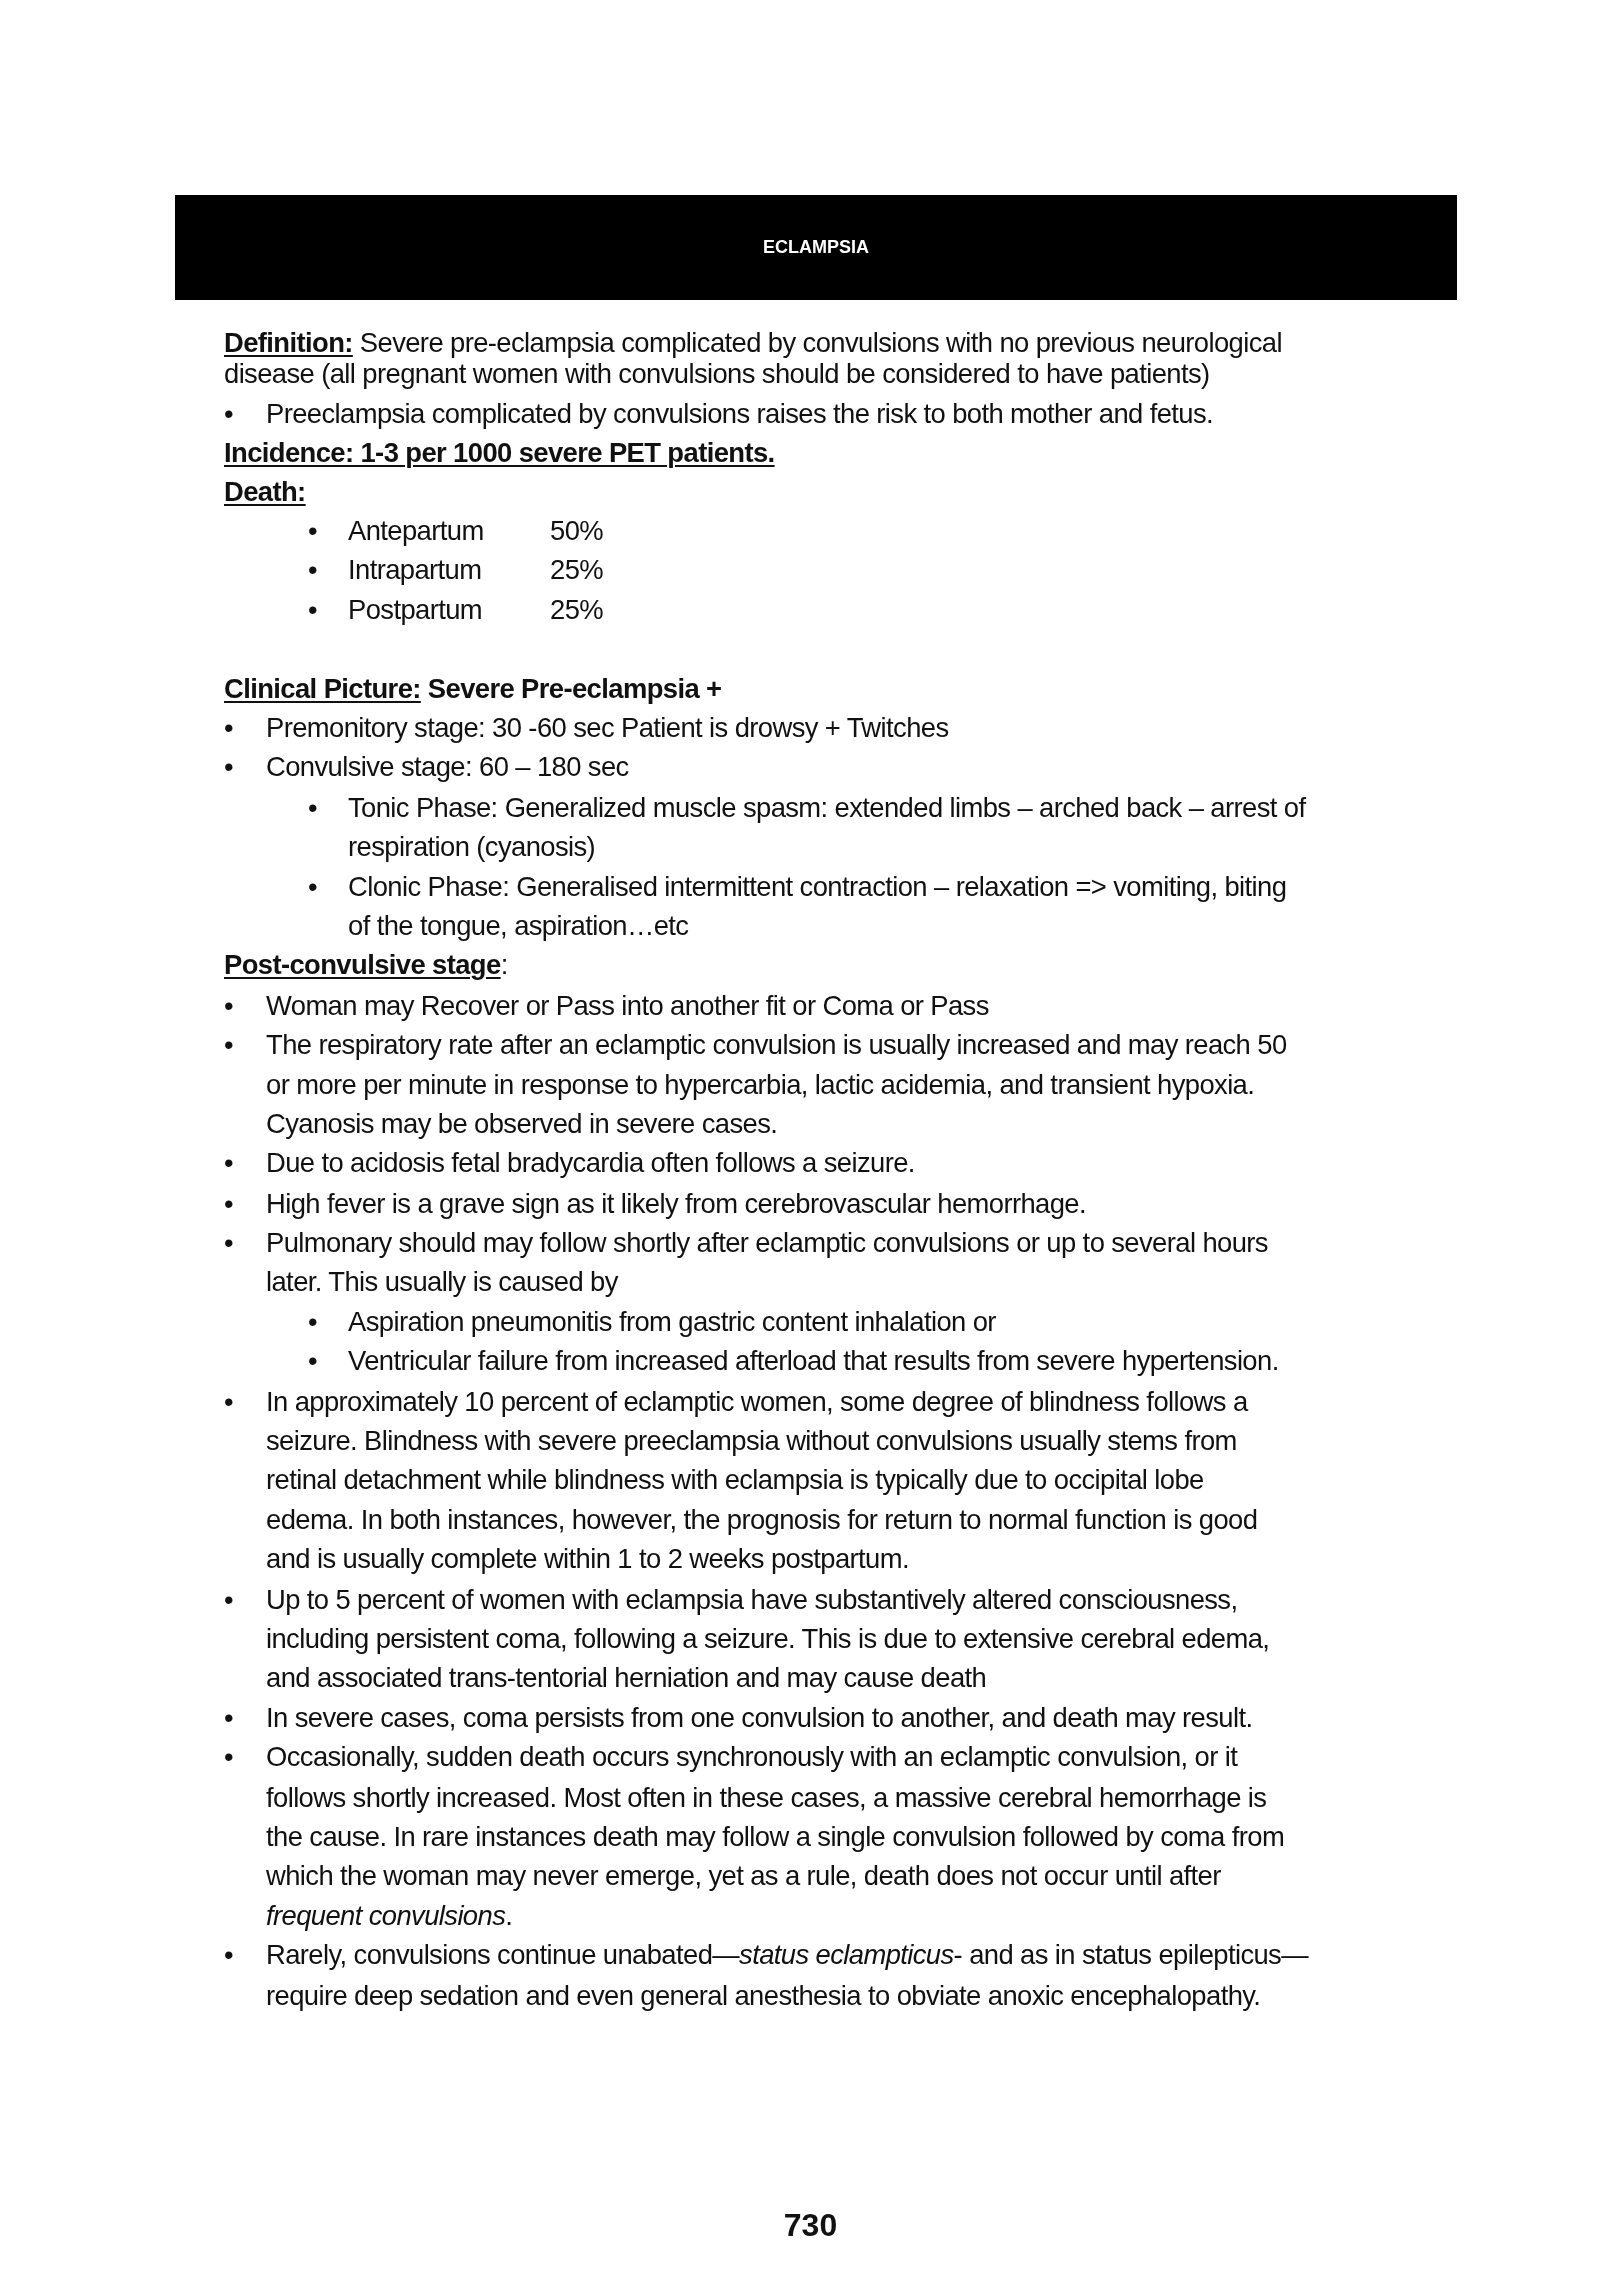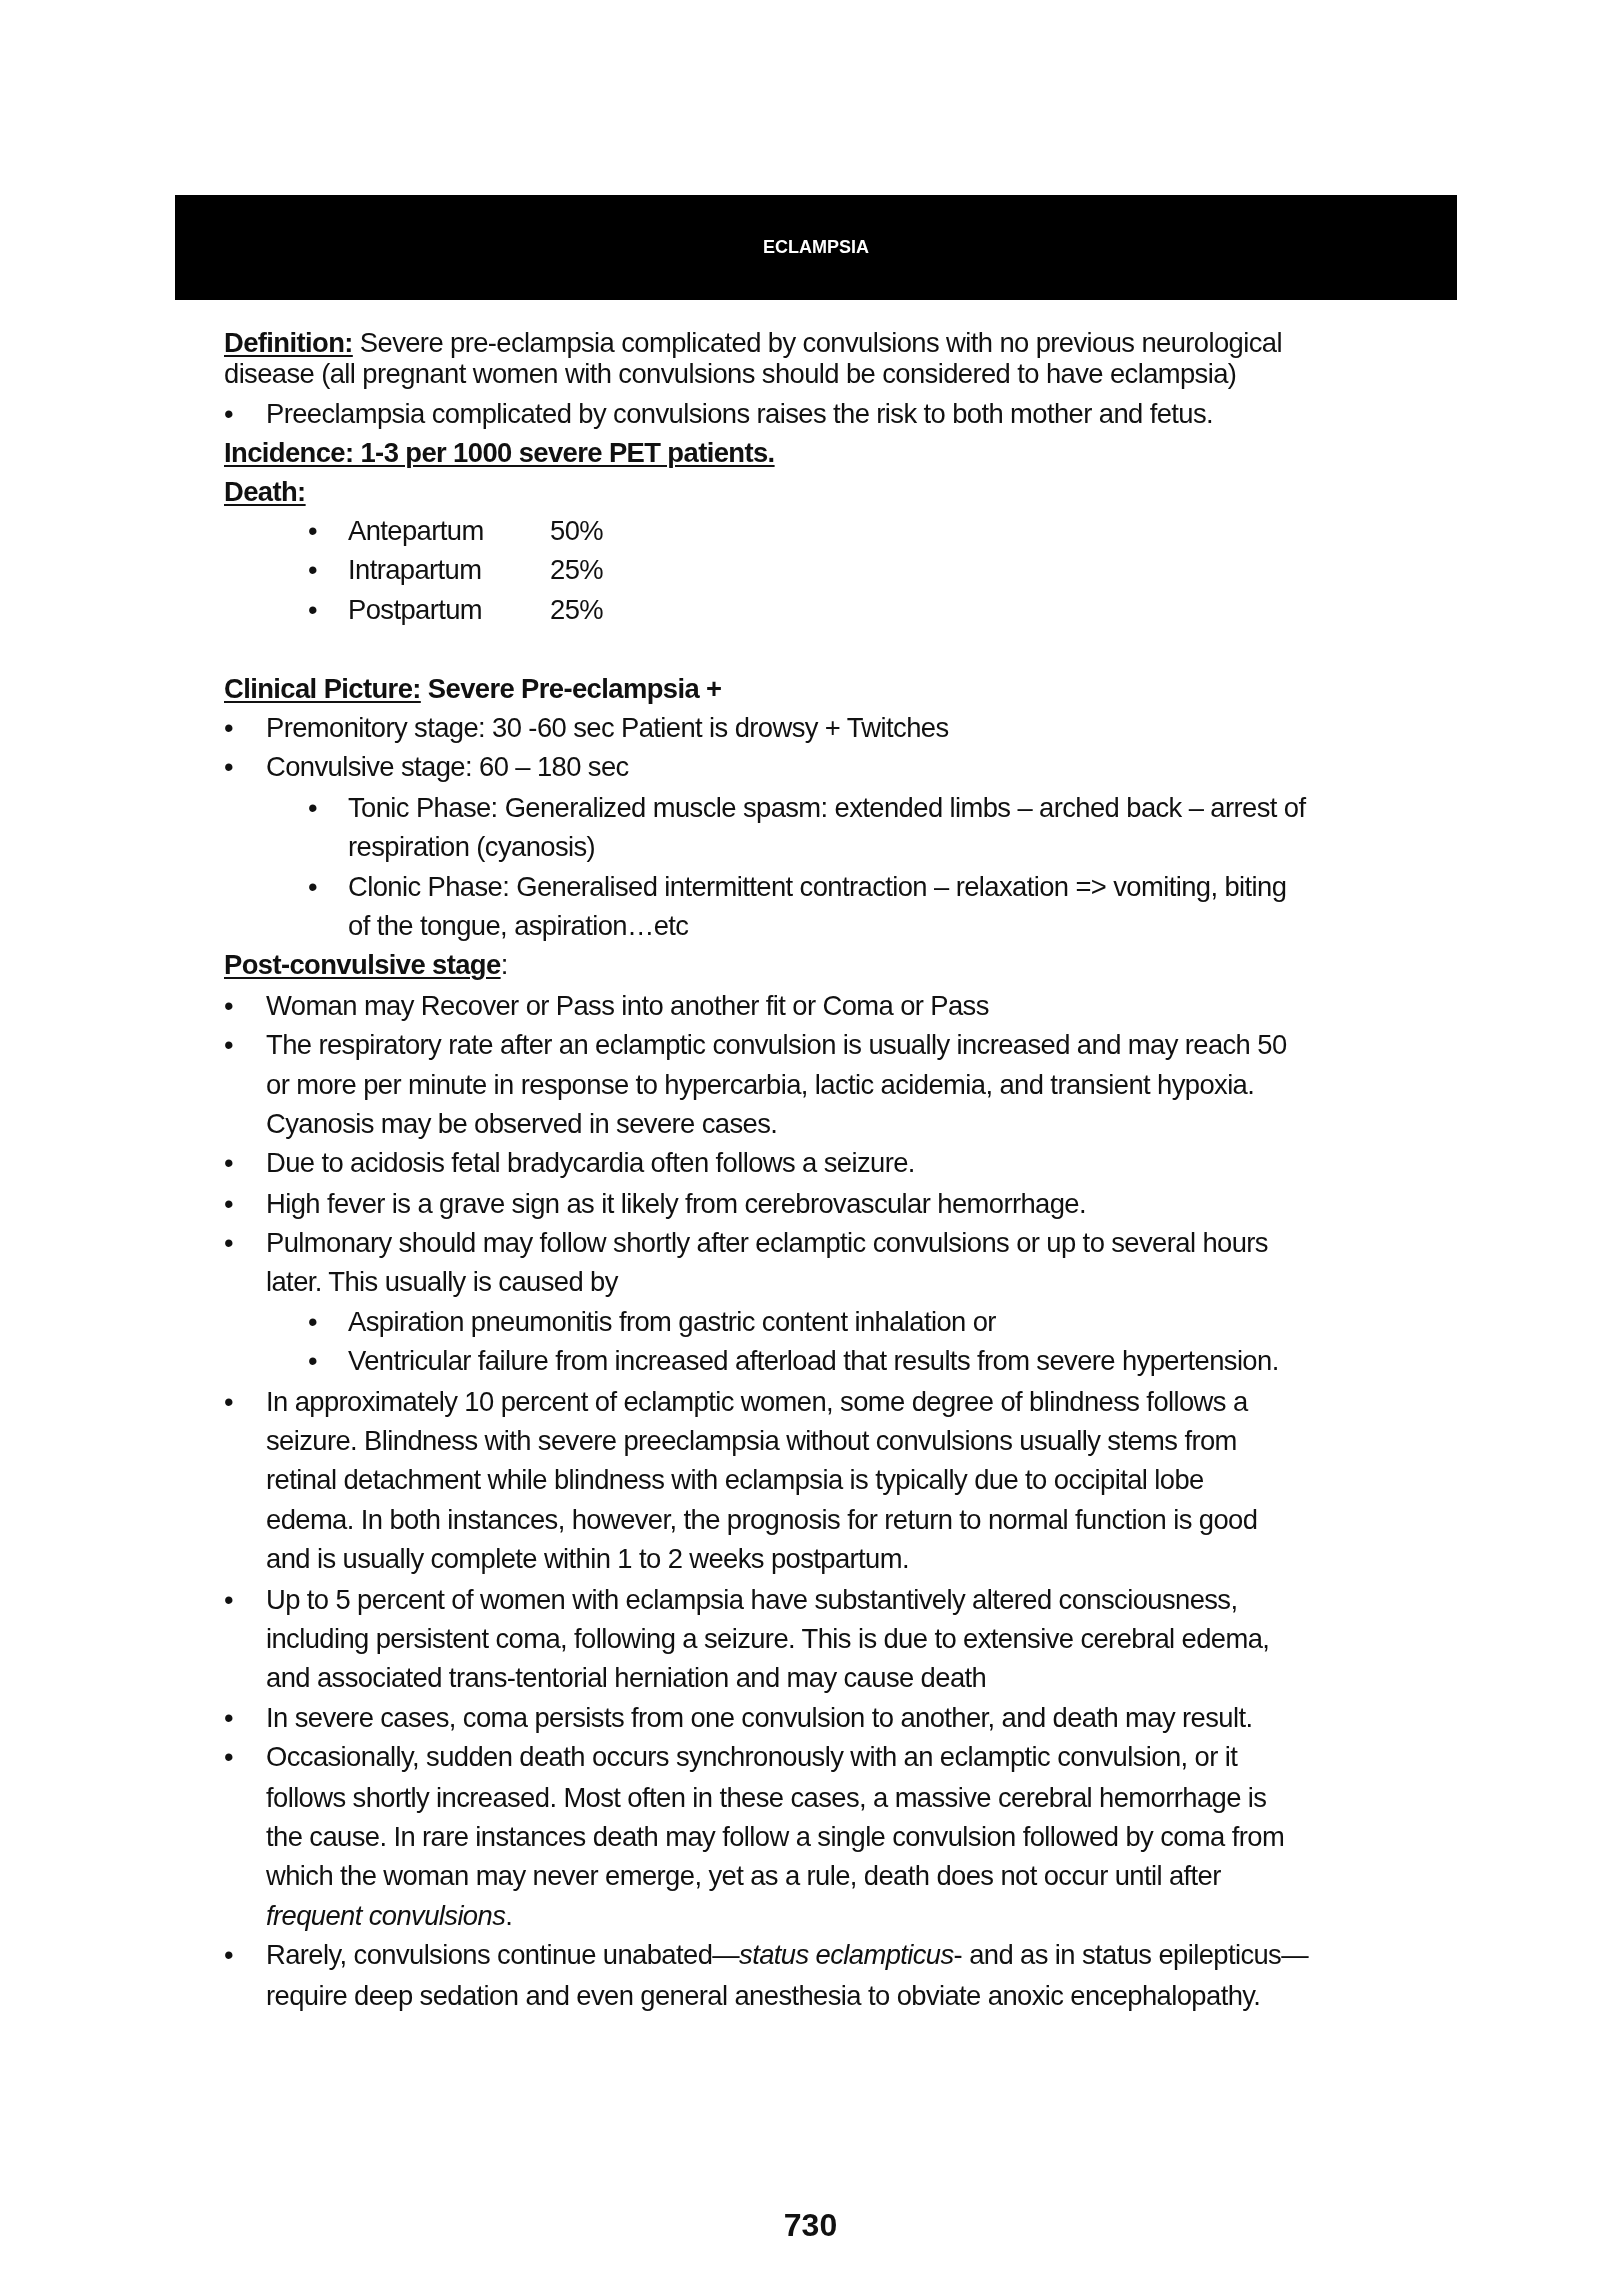--- a/index.html
+++ b/index.html
@@ -24,21 +24,21 @@
 
 <div class="title-bar">
   <span>ECLAMPSIA</span>
 </div>
 
 <div class="content">
 
   <div class="line" style="top:0px">
     <span class="bold u">Definition:</span><span> Severe pre-eclampsia complicated by convulsions with no previous neurological</span>
   </div>
-  <div class="line" style="top:31px">disease (all pregnant women with convulsions should be considered to have eclampsia)</div>
+  <div class="line" style="top:31px">disease (all pregnant women with convulsions should be considered to have patients)</div>
   <div class="line" style="top:71px">
     <span class="bullet" style="left:0">•</span>
     <span style="position:absolute;left:42px">Preeclampsia complicated by convulsions raises the risk to both mother and fetus.</span>
   </div>
 
   <div class="line bold u" style="top:110px">Incidence: 1-3 per 1000 severe PET patients.</div>
 
   <div class="line bold u" style="top:149px">Death:</div>
   <div class="line" style="top:188px">
     <span class="bullet" style="left:84px">•</span>

